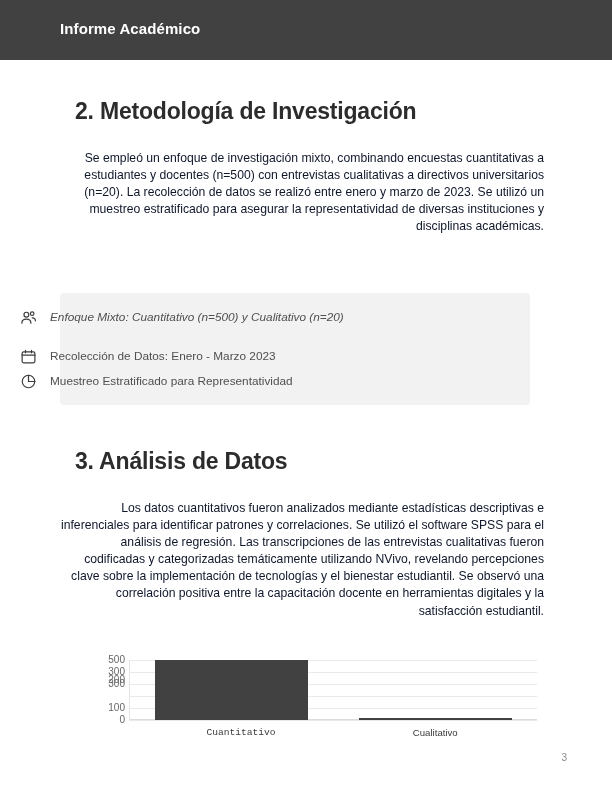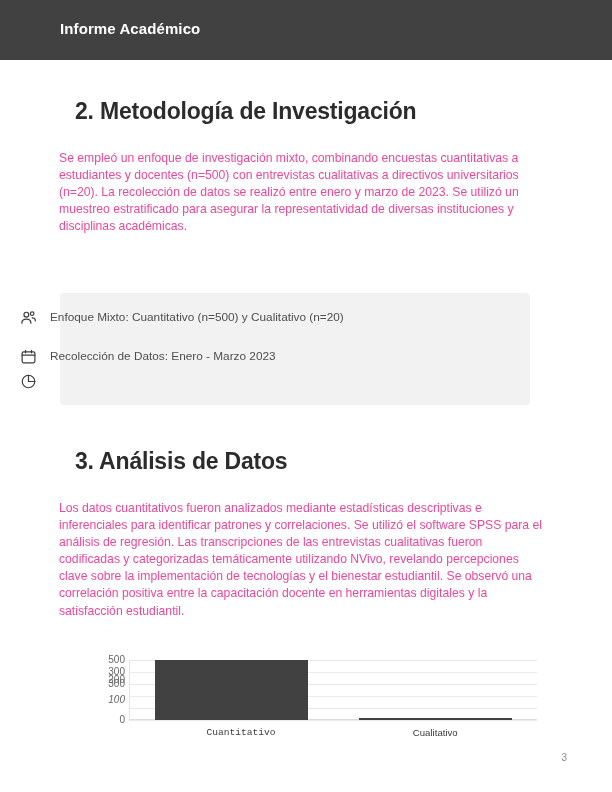--- a/index.html
+++ b/index.html
@@ -49,42 +49,42 @@
   #heading-methodology { top: 98px; }
   #heading-analysis    { top: 448px; }
 
   
   .body-text {
     position: absolute;
     left: 59px;
     width: 485px;
     font-size: 12.2px;
     line-height: 17.1px;
-    color: #ec4899;
-    text-align: left;
+    color: #0f172a;
+    text-align: right;
   }
   #para-methodology { top: 150px; }
   #para-analysis    { top: 500px; }
 
   
   .info-box {
     position: absolute;
     left: 60px; top: 293px;
     width: 470px; height: 112px;
     background: #f2f2f2;
     border-radius: 4px;
   }
   .info-item {
     position: absolute;
     left: 20px;
     display: flex;
     align-items: center;
     height: 18px;
   }
-  .info-item-1 { top: 308px; }
+  .info-item-1 { top: 308px; font-style: italic; }
   .info-item-2 { top: 347px; }
   .info-item-3 { top: 372px; }
   .info-icon {
     width: 17px; height: 17px;
     margin-right: 13px;
     flex: 0 0 17px;
     display: block;
     color: #3c3c3c;
   }
   .info-icon svg { display: block; width: 17px; height: 17px; }
@@ -199,32 +199,33 @@
 
   <div class="info-item info-item-3">
     <span class="info-icon">
       <svg viewBox="0 0 24 24" fill="none" stroke="currentColor" stroke-width="1.7" stroke-linecap="round" stroke-linejoin="round">
         <path d="M12 3.2a8.8 8.8 0 1 0 8.8 8.8"></path>
         <path d="M12 12V3.2"></path>
         <path d="M12 12h8.8"></path>
         <path d="M20.8 12A8.8 8.8 0 0 0 12 3.2"></path>
       </svg>
     </span>
+    <span class="info-label">Muestreo Estratificado para Representatividad</span>
   </div>
 
   <div id="heading-analysis" class="section-heading">3. Análisis de Datos</div>
   <div id="para-analysis" class="body-text">Los datos cuantitativos fueron analizados mediante estadísticas descriptivas e inferenciales para identificar patrones y correlaciones. Se utilizó el software SPSS para el análisis de regresión. Las transcripciones de las entrevistas cualitativas fueron codificadas y categorizadas temáticamente utilizando NVivo, revelando percepciones clave sobre la implementación de tecnologías y el bienestar estudiantil. Se observó una correlación positiva entre la capacitación docente en herramientas digitales y la satisfacción estudiantil.</div>
 
   <div class="chart">
     <div class="ytick-wrap" id="ytick-wrap">
         <div class="ytick" style="top: -4px;">500</div>
         <div class="ytick" style="top: 8px;">300</div>
         <div class="ytick" style="top: 20px;">300</div>
         <div class="ytick" style="top: 16px;">200</div>
-        <div class="ytick" style="top: 36px; font-style: italic;">100</div>
+        <div class="ytick" style="top: 44px;">100</div>
         <div class="ytick" style="top: 56px;">0</div>
       </div>
     <div class="y-axis-line"></div>
     <div class="chart-plot" id="chart-plot">
       <div class="axis-baseline"></div>
     <div class="gridline" style="top: 0px;"></div>
         <div class="gridline" style="top: 12px;"></div>
         <div class="gridline" style="top: 24px;"></div>
         <div class="gridline" style="top: 36px;"></div>
         <div class="gridline" style="top: 48px;"></div>

